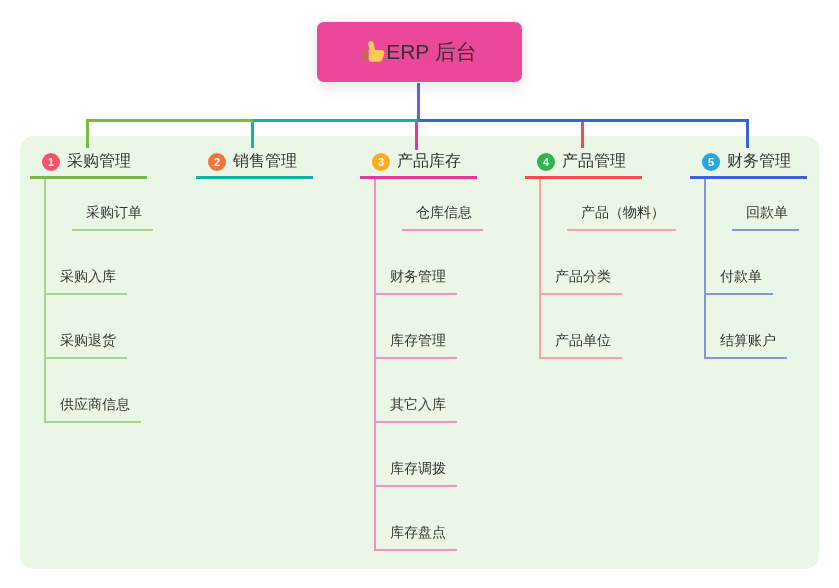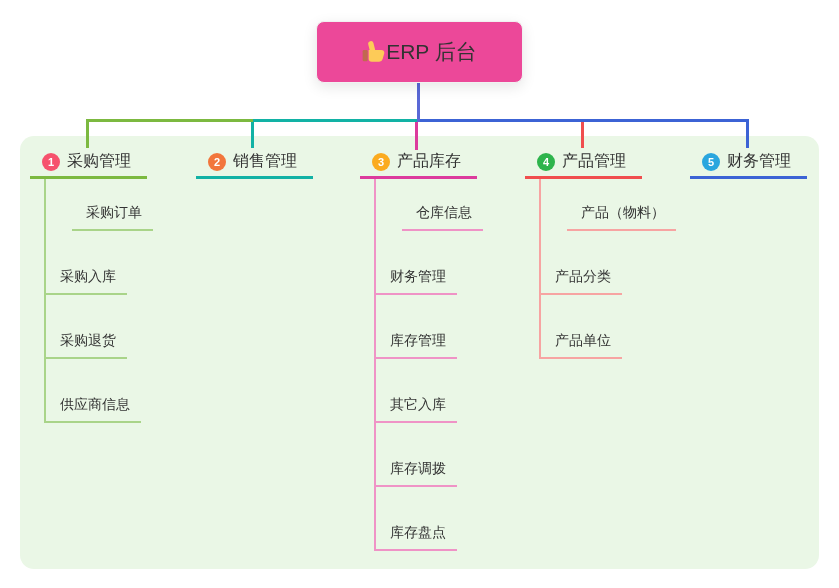--- a/index.html
+++ b/index.html
@@ -146,15 +146,26 @@
           <span class="leaf">产品单位</span>
         </div>
     </div>
   </div>
 
   <div class="branch b4" style="--line: #3c63d5; --light: #8496d8; --badge: #2aa6de;">
     <div class="branch-head">
       <span class="badge">5</span>
       <span>财务管理</span>
     </div>
+    <div class="leaf-list">
+      <div class="leaf-row">
+          <span class="leaf">回款单</span>
+        </div>
+      <div class="leaf-row">
+          <span class="leaf">付款单</span>
+        </div>
+      <div class="leaf-row">
+          <span class="leaf">结算账户</span>
+        </div>
+    </div>
   </div>
 
 </div>
 
 </body></html>

